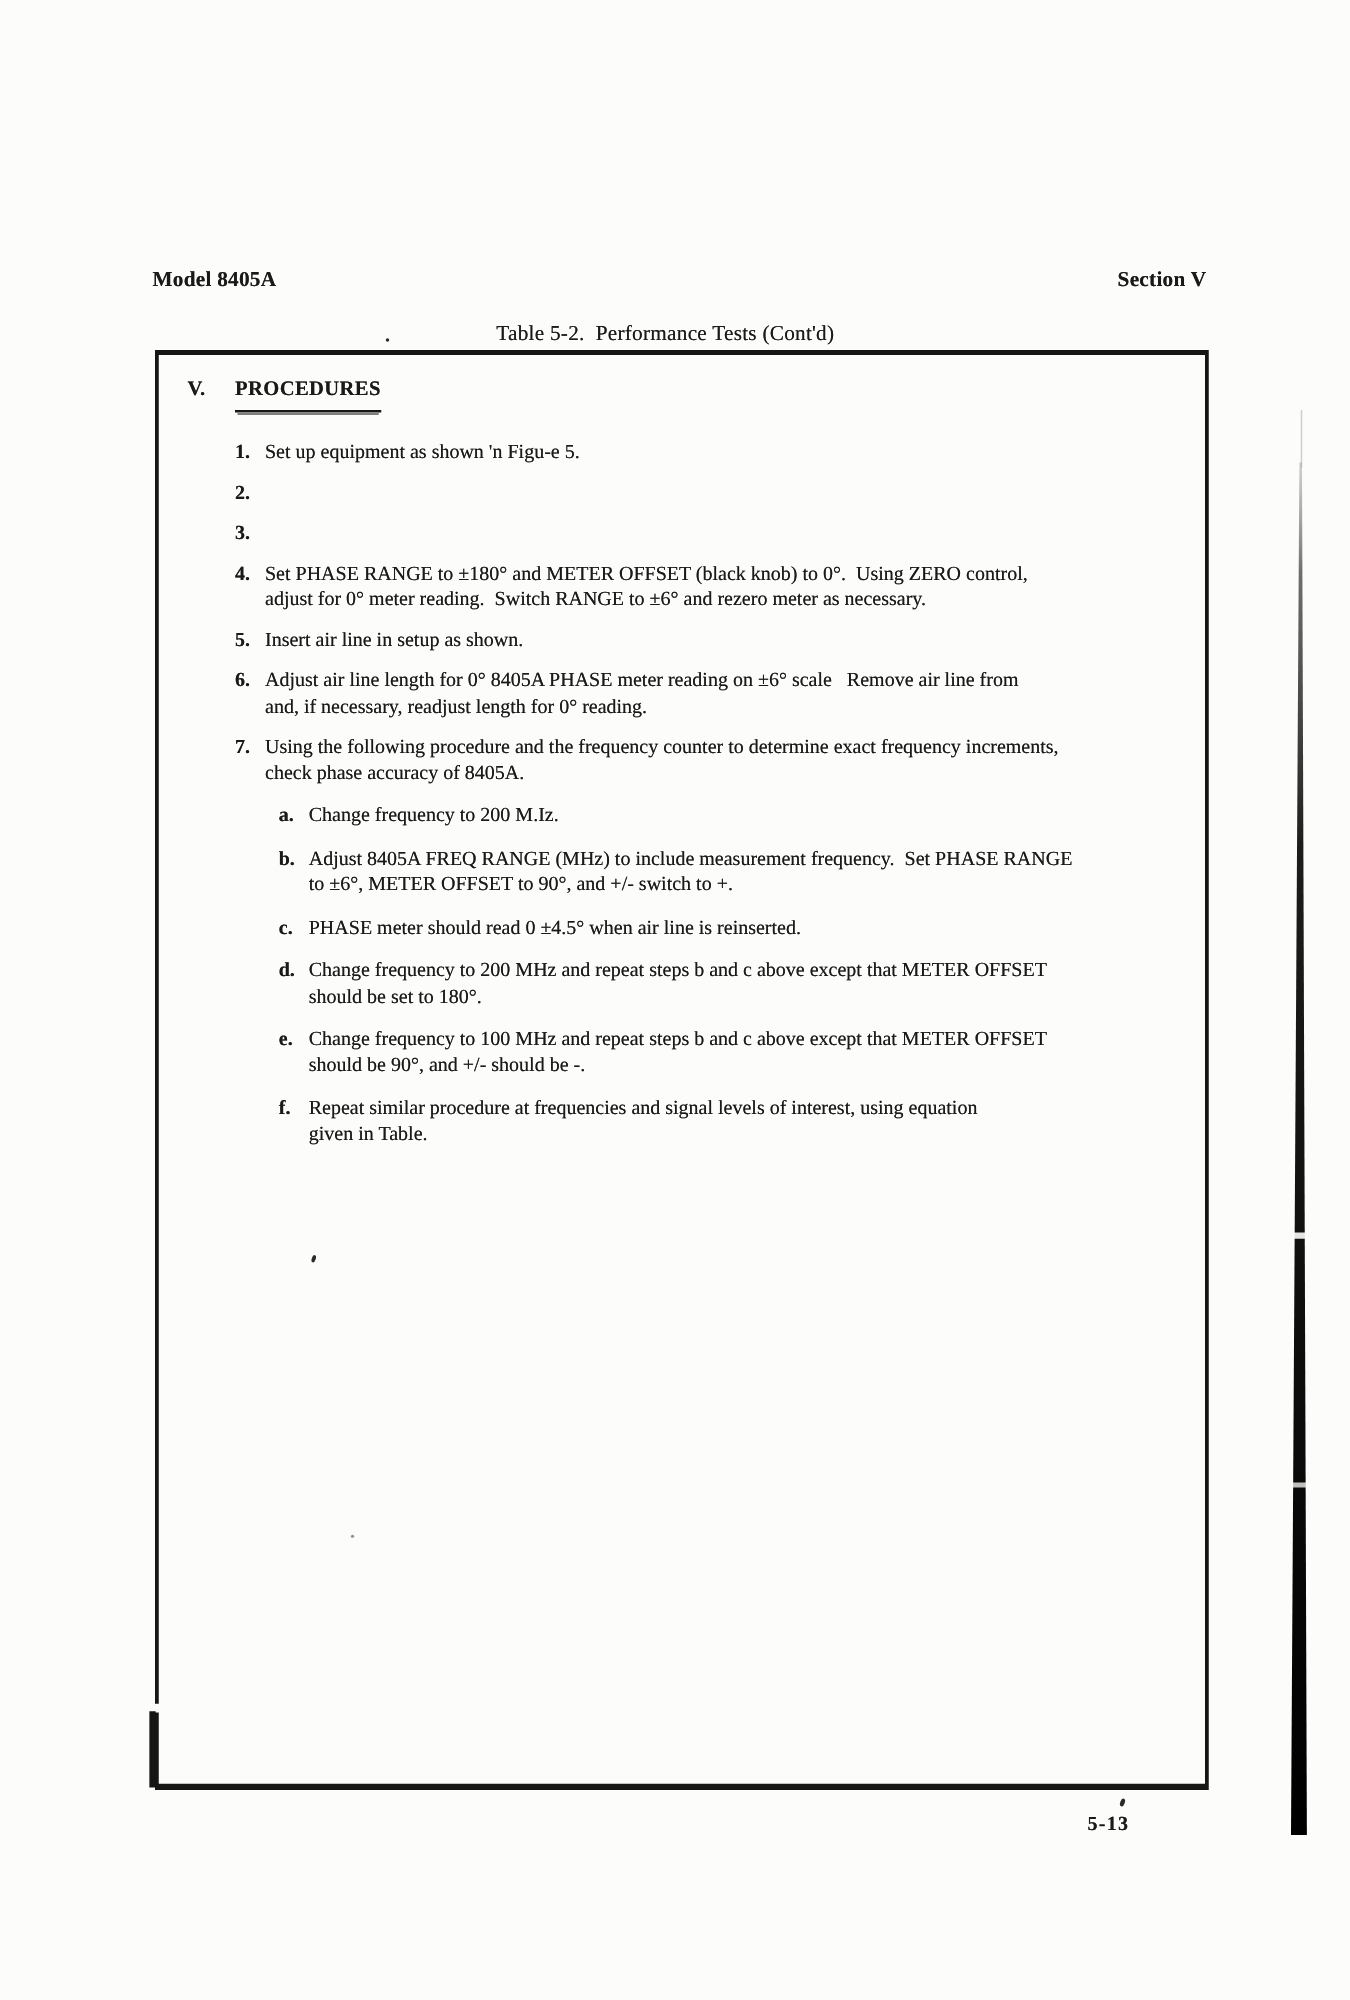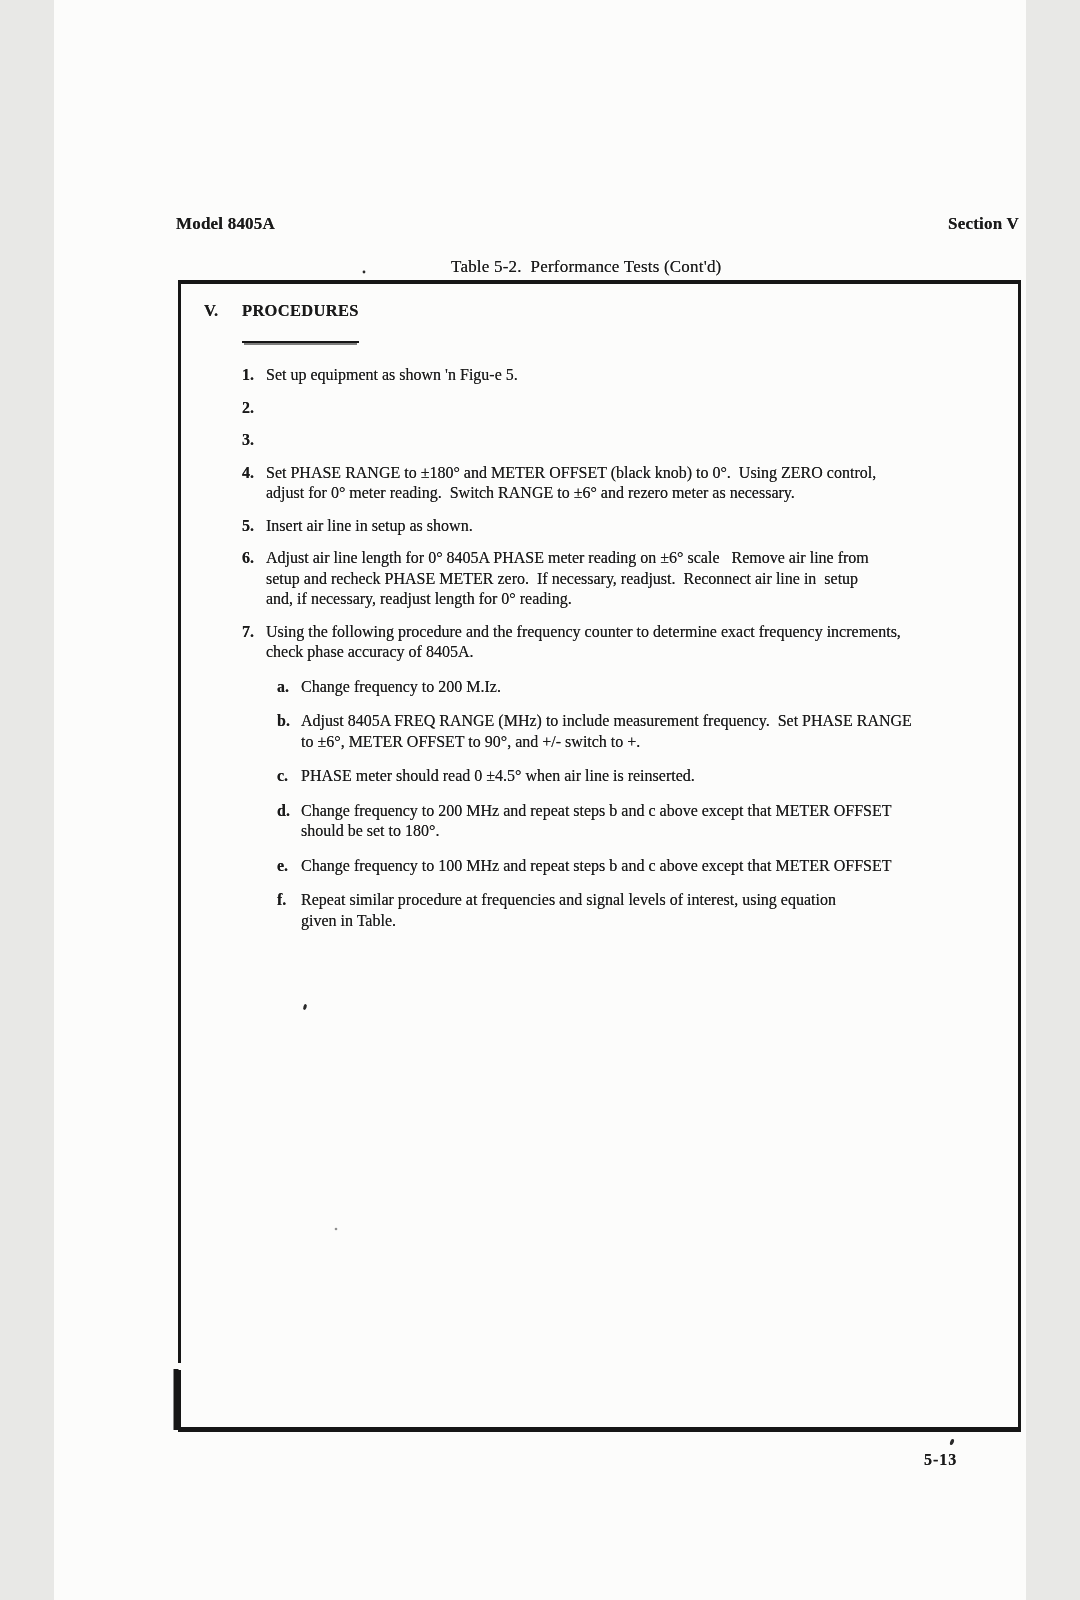--- a/index.html
+++ b/index.html
@@ -1,18 +1,18 @@
 <!DOCTYPE html>
 <html><head>
 <meta charset="utf-8">
 <style>
   html,body{margin:0;padding:0;background:#e8e8e6;}
   .page{
     position:relative;
-    width:972px;height:1600px;
+    width:1080px;height:1600px;
     margin:0 auto;
     background:#fcfcfb;
     font-family:"Liberation Serif", serif;
     color:#1a1a1a;
     overflow:hidden;
   }
   .ink{ text-shadow:0 0 .5px rgba(26,26,26,.75); }
 
   
   .page-header{
@@ -39,21 +39,21 @@
   }
   .section-head{
     margin:17px 0 0 23px;
     display:flex;
     font-size:16.5px; font-weight:bold; letter-spacing:.3px;
   }
   .section-head .v-label{ width:38px; }
   .section-head .title-underline{
     border-bottom:2px solid #161616;
     box-shadow:0 4px 0 -2px rgba(22,22,22,.55);
-    padding-bottom:20px;
+    padding-bottom:7px;
     text-align:center;
   }
 
   .steps{ margin:22px 0 0 61px; }
   .substeps{ margin:14px 0 0 96px; }
 
   .step{ display:flex; margin-bottom:12px; font-size:16px; line-height:20.5px; }
   .substeps .step{ margin-bottom:14px; }
   .step .num{ width:24px; flex-shrink:0; font-weight:bold; }
   .step .line{ white-space:pre; }
@@ -107,21 +107,20 @@
         <div class="step">
       <span class="num">5.</span>
       <div>
             <div class="line">Insert air line in setup as shown.</div>
           </div>
     </div>
         <div class="step">
       <span class="num">6.</span>
       <div>
             <div class="line">Adjust air line length for 0° 8405A PHASE meter reading on ±6° scale   Remove air line from</div>
-            <div class="line">setup and recheck PHASE METER zero.  If necessary, readjust.  Reconnect air line in  setup</div>
             <div class="line">and, if necessary, readjust length for 0° reading.</div>
           </div>
     </div>
         <div class="step">
       <span class="num">7.</span>
       <div>
             <div class="line">Using the following procedure and the frequency counter to determine exact frequency increments,</div>
             <div class="line">check phase accuracy of 8405A.</div>
           </div>
     </div>
@@ -150,20 +149,21 @@
       <span class="num">d.</span>
       <div>
             <div class="line">Change frequency to 200 MHz and repeat steps b and c above except that METER OFFSET</div>
             <div class="line">should be set to 180°.</div>
           </div>
     </div>
         <div class="step">
       <span class="num">e.</span>
       <div>
             <div class="line">Change frequency to 100 MHz and repeat steps b and c above except that METER OFFSET</div>
+            <div class="line">should be 90°, and +/- should be -.</div>
           </div>
     </div>
         <div class="step">
       <span class="num">f.</span>
       <div>
             <div class="line">Repeat similar procedure at frequencies and signal levels of interest, using equation</div>
             <div class="line">given in Table.</div>
           </div>
     </div>
       </div>

